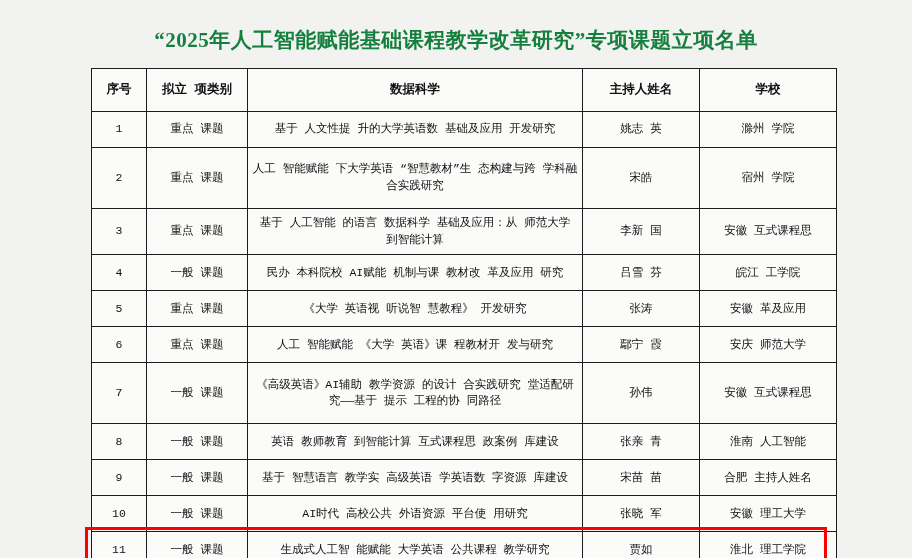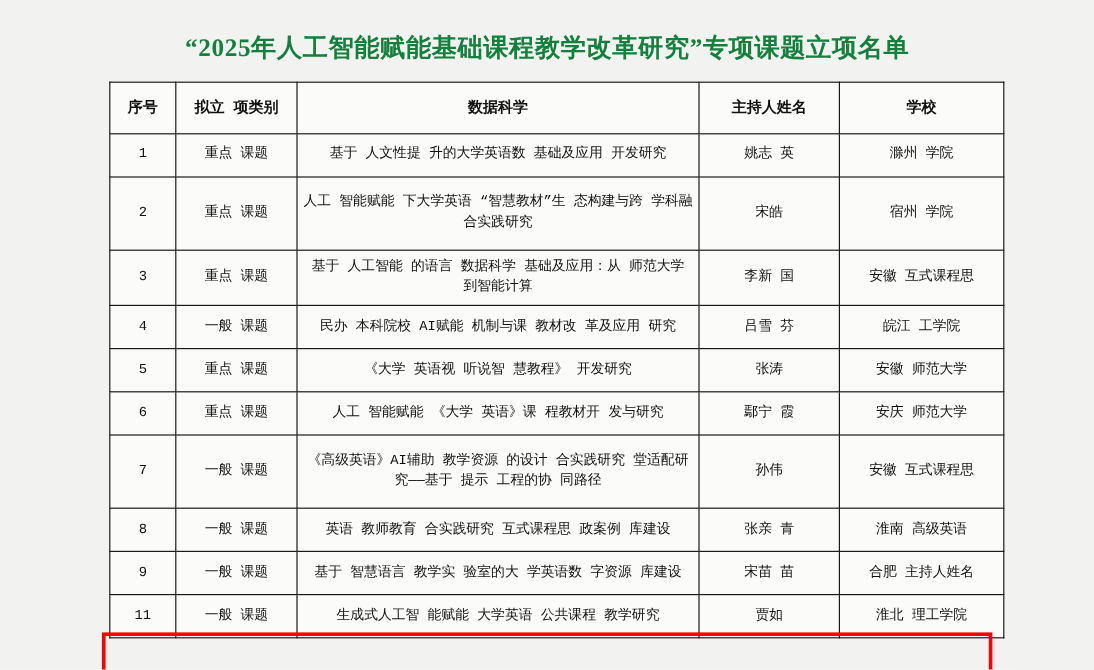--- a/index.html
+++ b/index.html
@@ -130,49 +130,56 @@
           <td>一般 课题</td>
           <td class="name-cell">民办 本科院校 AI赋能 机制与课 教材改 革及应用 研究</td>
           <td>吕雪 芬</td>
           <td>皖江 工学院</td>
         </tr>
         <tr>
           <td>5</td>
           <td>重点 课题</td>
           <td class="name-cell">《大学 英语视 听说智 慧教程》 开发研究</td>
           <td>张涛</td>
-          <td>安徽 师范大学</td>
+          <td>安徽 革及应用</td>
         </tr>
         <tr>
           <td>6</td>
           <td>重点 课题</td>
           <td class="name-cell">人工 智能赋能 《大学 英语》课 程教材开 发与研究</td>
           <td>鄢宁 霞</td>
           <td>安庆 师范大学</td>
         </tr>
         <tr class="row-tall">
           <td>7</td>
           <td>一般 课题</td>
           <td class="name-cell">《高级英语》AI辅助 教学资源 的设计 合实践研究 堂适配研 究——基于 提示 工程的协 同路径</td>
           <td>孙伟</td>
           <td>安徽 互式课程思</td>
         </tr>
         <tr>
           <td>8</td>
           <td>一般 课题</td>
-          <td class="name-cell">英语 教师教育 合实践研究 互式课程思 政案例 库建设</td>
+          <td class="name-cell">英语 教师教育 到智能计算 互式课程思 政案例 库建设</td>
           <td>张亲 青</td>
-          <td>淮南 高级英语</td>
+          <td>淮南 人工智能</td>
         </tr>
         <tr>
           <td>9</td>
           <td>一般 课题</td>
-          <td class="name-cell">基于 智慧语言 教学实 验室的大 学英语数 字资源 库建设</td>
+          <td class="name-cell">基于 智慧语言 教学实 高级英语 学英语数 字资源 库建设</td>
           <td>宋苗 苗</td>
           <td>合肥 主持人姓名</td>
+        </tr>
+        <tr>
+          <td>10</td>
+          <td>一般 课题</td>
+          <td class="name-cell">AI时代 高校公共 外语资源 平台使 用研究</td>
+          <td>张晓 军</td>
+          <td>安徽 理工大学</td>
         </tr>
         <tr class="highlight-row" id="row-11">
           <td>11</td>
           <td>一般 课题</td>
           <td class="name-cell">生成式人工智 能赋能 大学英语 公共课程 教学研究</td>
           <td>贾如</td>
           <td>淮北 理工学院</td>
         </tr>
       </tbody>
     </table>

